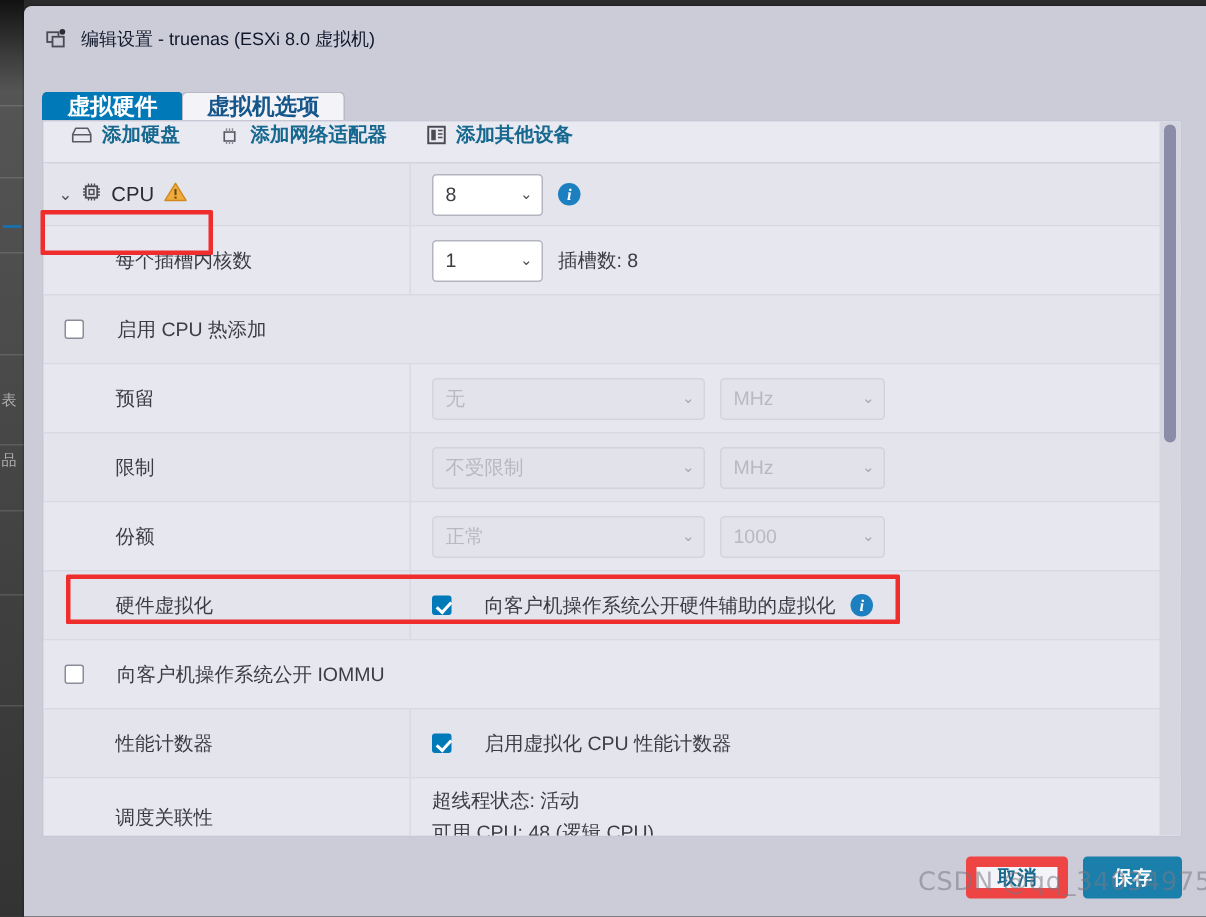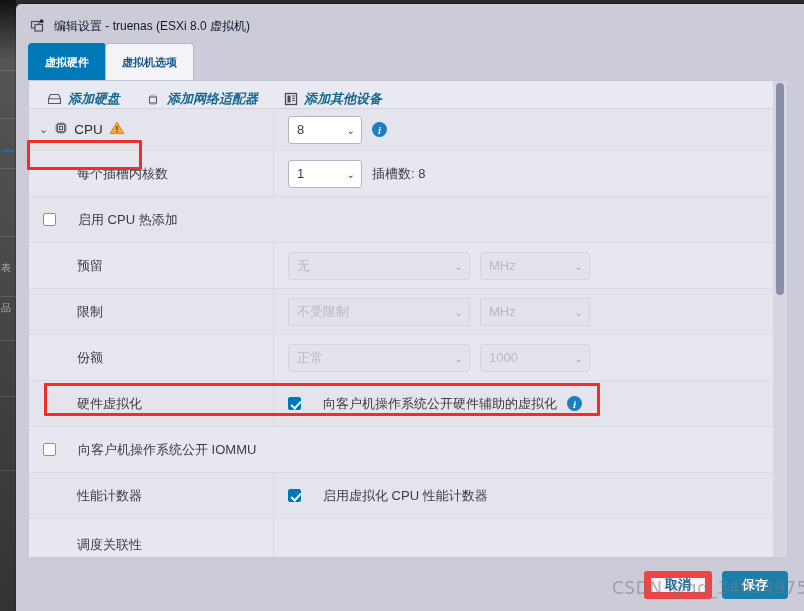--- a/index.html
+++ b/index.html
@@ -48,48 +48,47 @@
     font-size: 12px;
   }
   #title-icon { margin-right: 8px; display: flex; align-items: center; }
 
   
   #tabs {
     display: flex; align-items: flex-end;
     padding-left: 12px; height: 32px;
   }
   .tab {
-    height: 37px; padding: 0 16px;
+    height: 19px; padding: 0 16px;
     display: flex; align-items: center; justify-content: center;
-    font-size: 11px; font-weight: bold;
+    font-size: 15px; font-weight: bold;
     border: 1px solid #b9b9c6;
     border-bottom: none;
     border-radius: 4px 4px 0 0;
     cursor: pointer;
     position: relative;
   }
   .tab.active { background: #0079b8; color: #fff; border-color: #0079b8; }
   .tab.inactive { background: #f4f4f8; color: #17568a; margin-left: -1px; }
 
   
   #panel {
     position: absolute; left: 12px; top: 76px;
     width: 760px; height: 478px;
     background: #e3e4ec;
     border: 1px solid #c7c8d6;
     border-radius: 1px;
     overflow: hidden;
   }
 
   #toolbar {
-    height: 28px; display: flex; align-items: flex-end;
+    height: 28px; display: flex; align-items: flex-start;
     padding-left: 18px; gap: 26px;
     background: #e9e9f1;
     border-bottom: 1px solid #d2d3de;
-    font-style: italic;
   }
   .tb-item {
     display: flex; align-items: center; gap: 6px;
     color: #16688f; font-size: 13px; font-weight: bold; cursor: pointer;
   }
   .tb-item svg { display: block; }
 
   
   #rows { position: relative; }
   .row {
@@ -455,20 +454,24 @@
             <span class="cbox on"></span>
             <span>启用虚拟化 CPU 性能计数器</span>
           </span>
         </div>
       </div>
 
       <div class="row alt" style="min-height:52px">
         <div class="rlabel">
           <span>调度关联性</span>
         </div>
+        <div class="rfield stacked">
+          <span>超线程状态: 活动</span>
+          <span>可用 CPU: 48 (逻辑 CPU)</span>
+        </div>
       </div>
 
     </div>
 
     <div id="scroll-track">
       <div id="scroll-thumb"></div>
     </div>
   </div>
 
   <div class="redbox" style="left:11px; top:136px; width:115px; height:30px;"></div>

